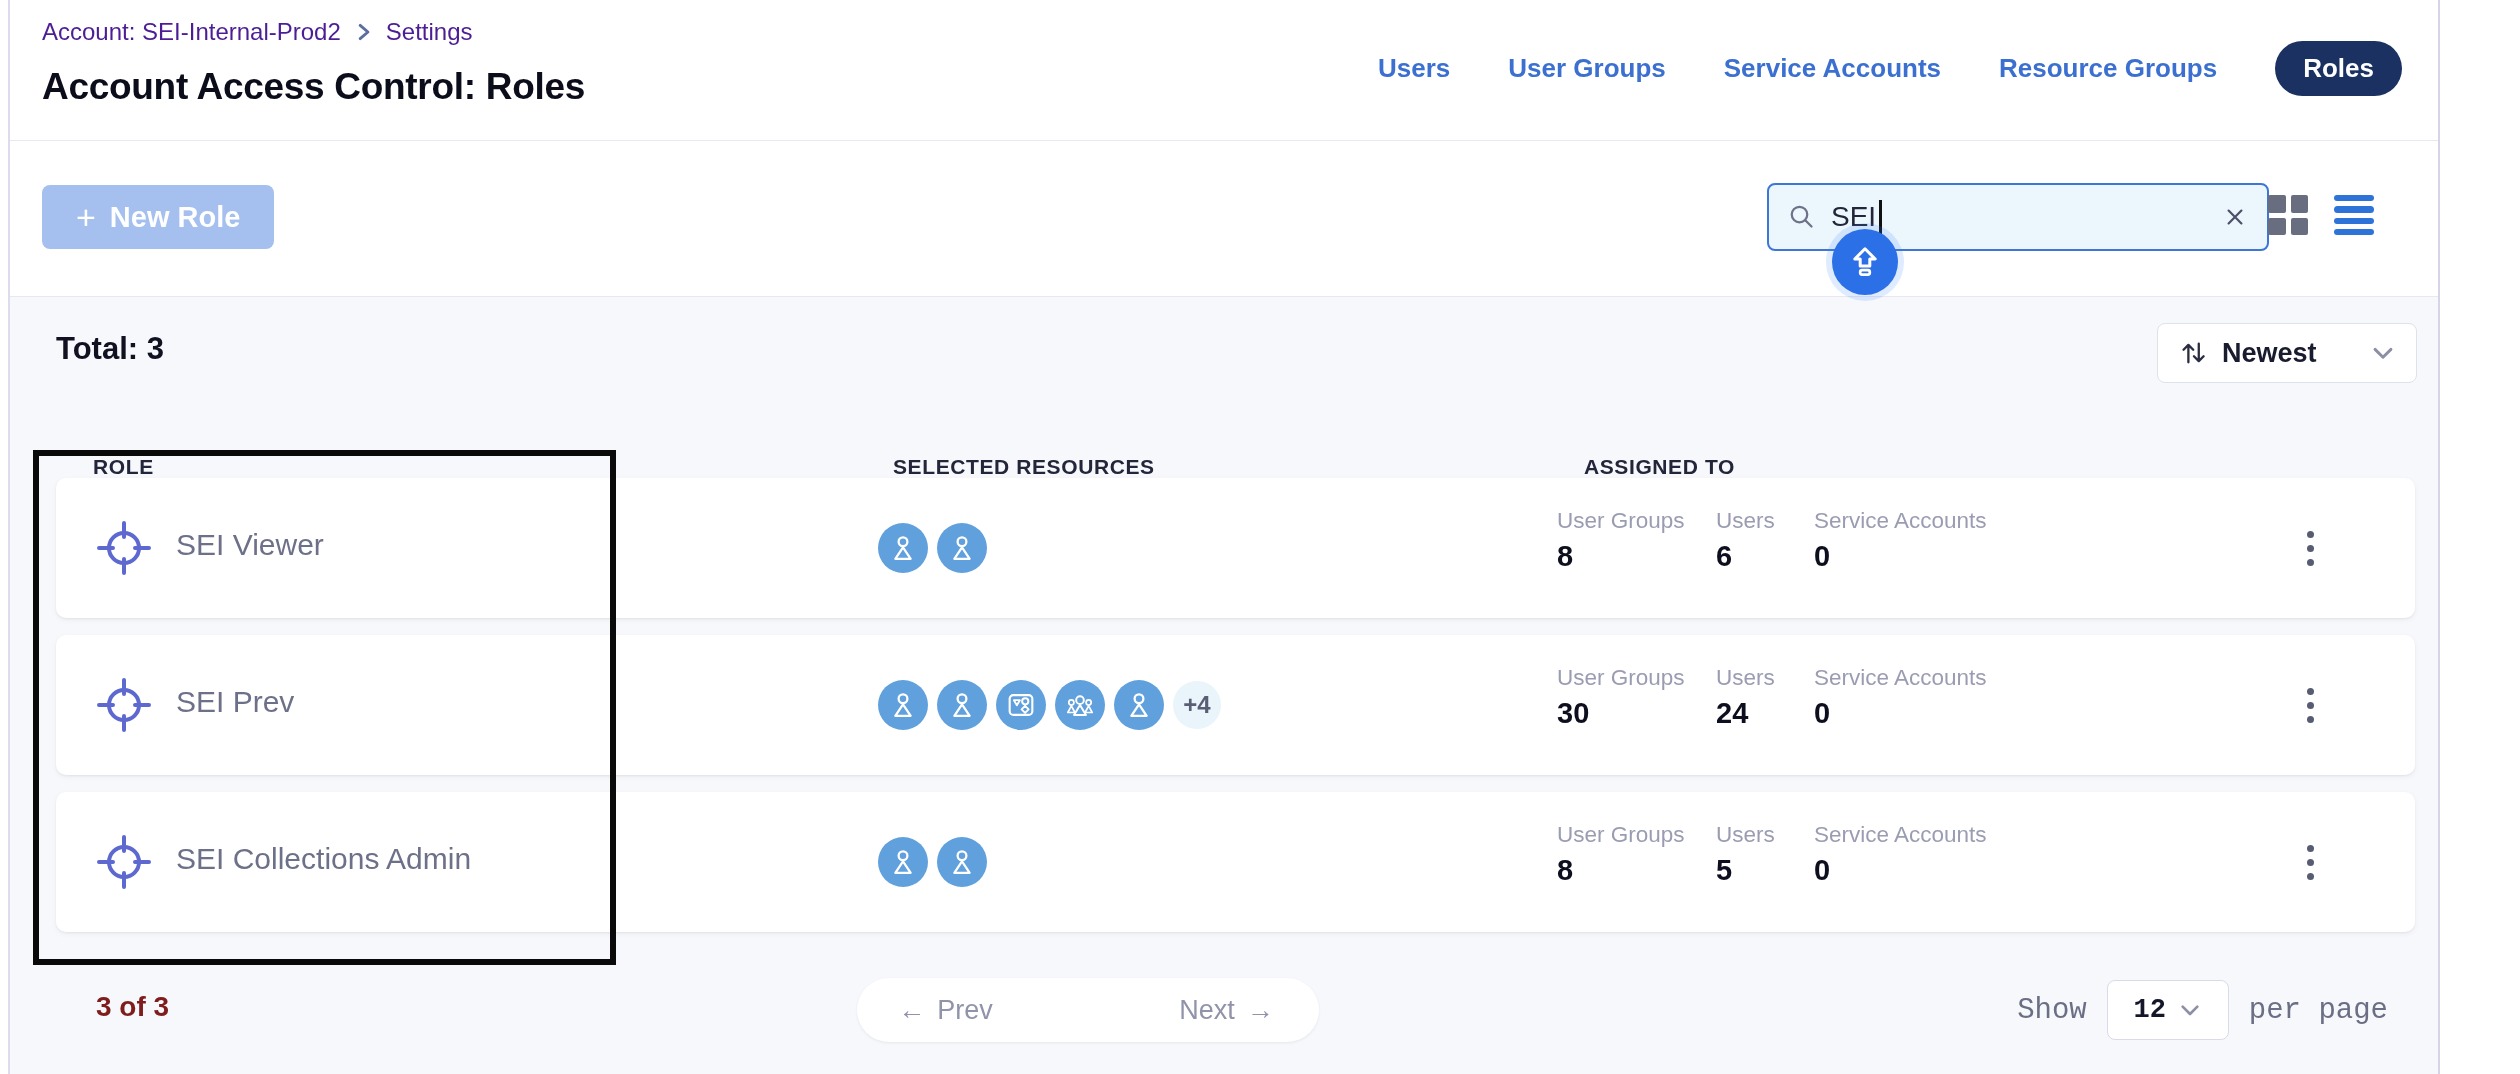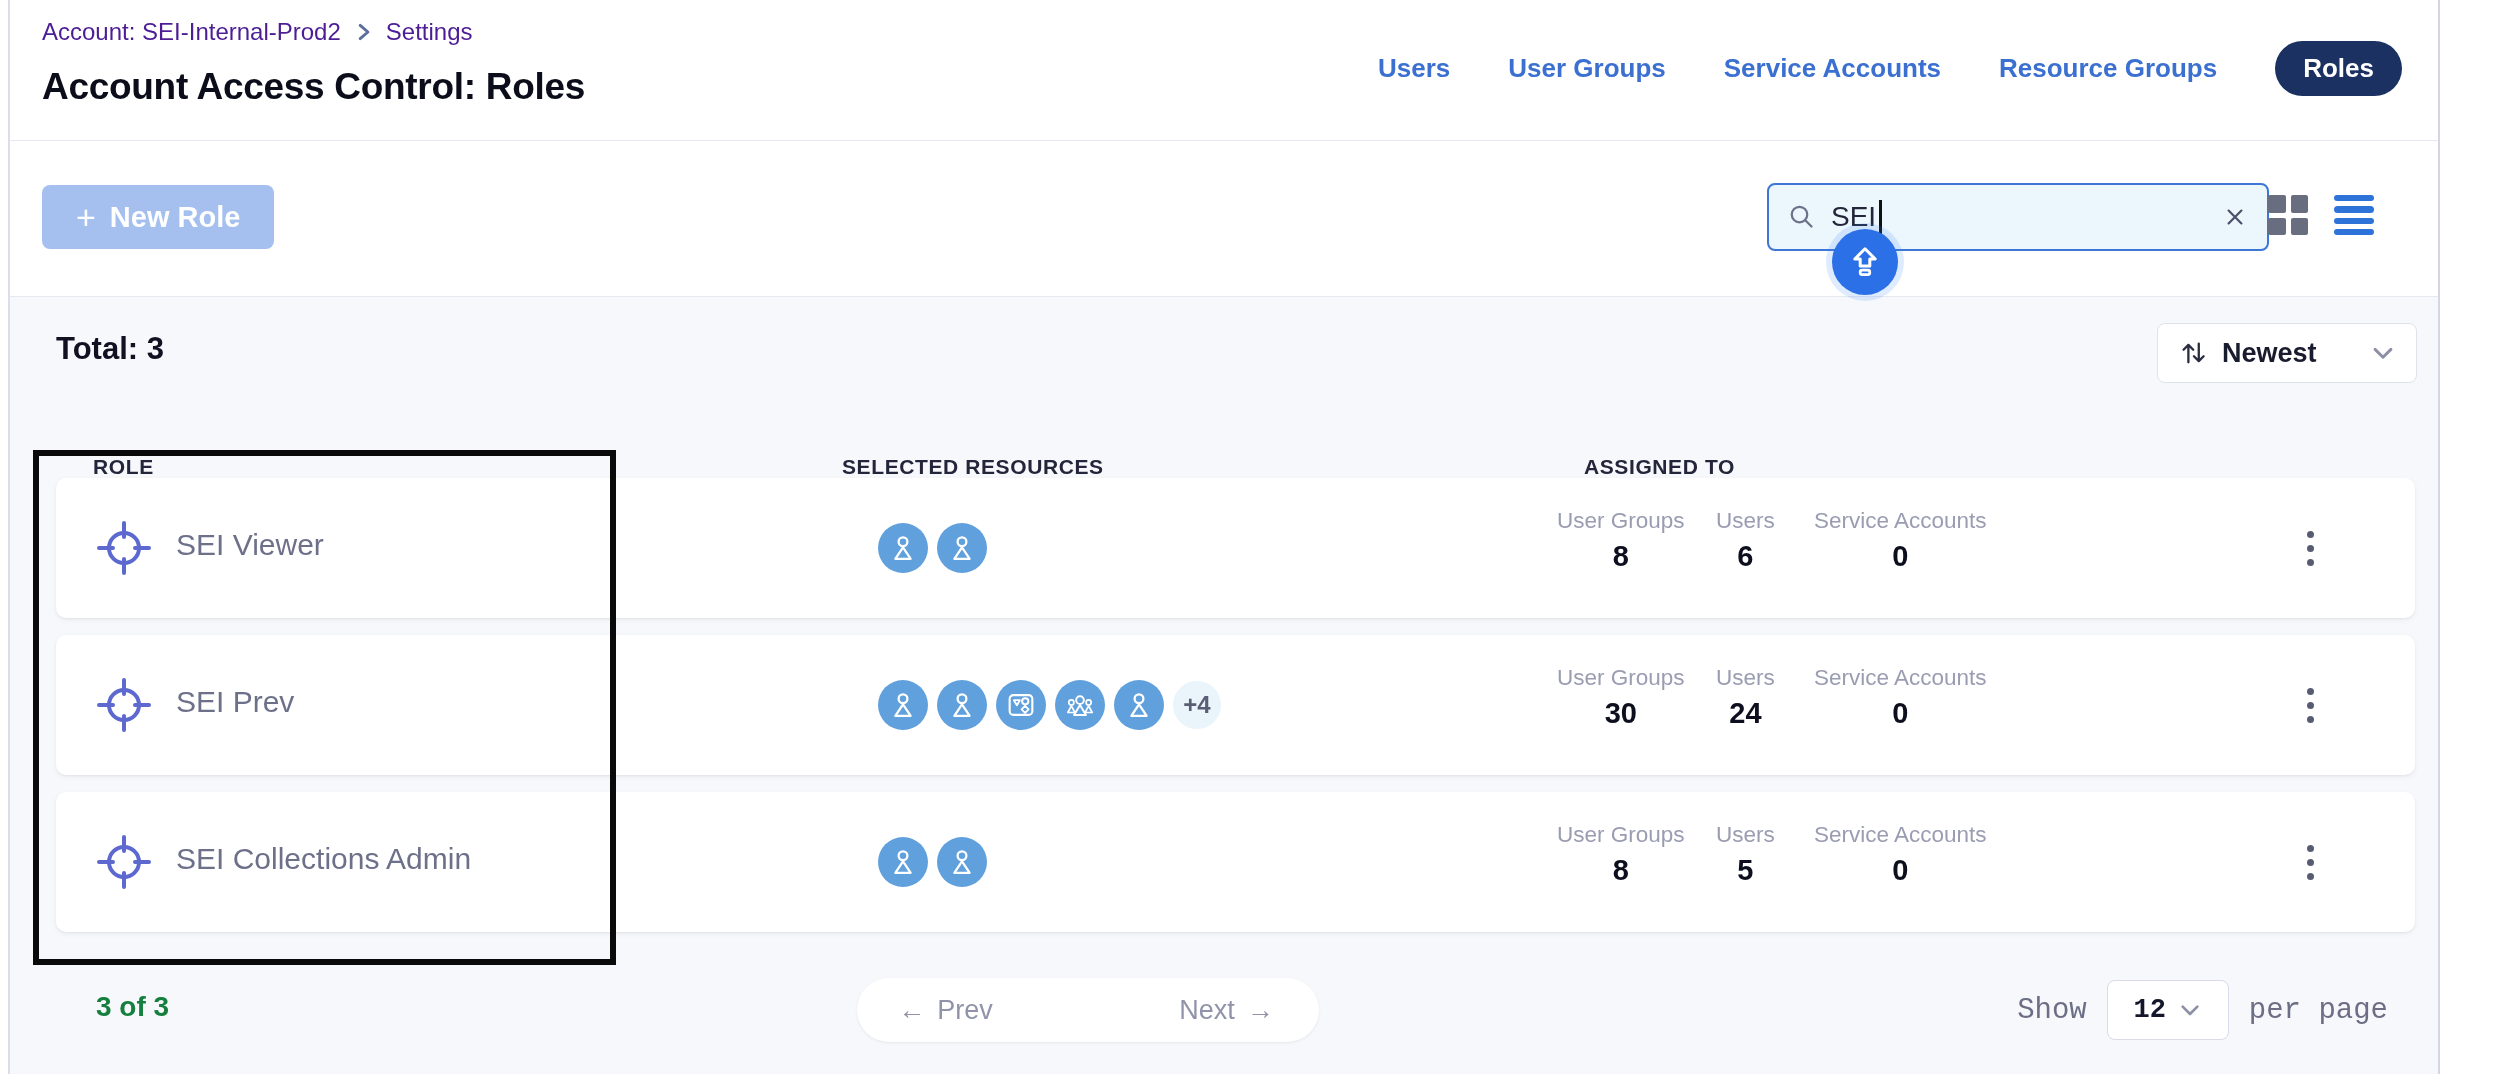--- a/index.html
+++ b/index.html
@@ -51,23 +51,23 @@
   .content { position:absolute; left:0; top:297px; right:0; bottom:0; background:#f7f8fb; }
   .total { position:absolute; left:46px; top:34px; font-size:31px; font-weight:700; color:#101221; }
   .sort { position:absolute; right:21px; top:26px; width:260px; height:60px; background:#fff;
           border:1px solid #dfe1eb; border-radius:8px; display:flex; align-items:center;
           padding:0 20px; gap:14px; cursor:pointer; }
   .sort .sort-label { font-size:27px; font-weight:600; color:#191b2e; }
   .sort .chev { margin-left:auto; display:flex; }
 
   .col-head { position:absolute; top:122px; font-size:21px; font-weight:700; color:#23253a;
               letter-spacing:.6px;margin-top:36px; }
-  .ch-role { left:83px; } .ch-res { left:832px; } .ch-asg { left:1574px; }
-
-  .rows { position:absolute; left:46px; top:181px; width:2359px;text-align:center; }
+  .ch-role { left:83px; } .ch-res { left:883px; } .ch-asg { left:1574px; }
+
+  .rows { position:absolute; left:46px; top:181px; width:2359px; }
   .row { position:relative; height:140px; margin-bottom:17px; background:#fff; border-radius:10px;
          box-shadow:0 1px 2px rgba(40,41,61,.05), 0 2px 5px rgba(96,97,112,.08); cursor:pointer; }
   .role-icon { position:absolute; left:36px; top:38px; width:64px; height:64px; }
   .role-name { position:absolute; left:120px; top:50px; font-size:30px; color:#6d7089; }
   .res-icons { position:absolute; left:822px; top:45px; display:flex; align-items:center; gap:9px; }
   .res-circle { width:50px; height:50px; border-radius:50%; background:#60a0dc;
                 display:flex; align-items:center; justify-content:center; }
   .res-more { width:48px; height:48px; border-radius:50%; background:#e9f4fb; color:#5a5e75;
               font-size:24px; font-weight:700; display:flex; align-items:center; justify-content:center;
               cursor:pointer; }
@@ -77,21 +77,21 @@
   .assigned-col .val { font-size:29px; font-weight:700; color:#0d0f1e; }
   .kebab { position:absolute; left:2234px; top:42px; width:40px; height:56px; background:none; border:none;
            display:flex; flex-direction:column; align-items:center; justify-content:center; gap:7px;
            cursor:pointer; }
   .kebab i { width:7px; height:7px; border-radius:50%; background:#575c73; }
 
   .annotation-rect { position:absolute; left:23px; top:153px; width:583px; height:515px;
                      border:6px solid #0a0a0a; pointer-events:none; z-index:6; }
 
   
-  .count { position:absolute; left:86px; top:694px; font-size:28px; font-weight:700; color:#15803d; }
+  .count { position:absolute; left:86px; top:694px; font-size:28px; font-weight:700; color:#7f1d1d; }
   .pagination { position:absolute; left:847px; top:681px; width:462px; height:64px; background:#fff;
                 border-radius:32px; overflow:hidden; display:flex; align-items:stretch;
                 box-shadow:0 1px 3px rgba(40,41,61,.08); }
   .pagination button { border:none; background:none; font-family:inherit; font-size:27px;
                        color:#9093a9; display:flex; align-items:center; justify-content:center;
                        gap:12px; cursor:pointer; }
   .pg-prev { width:177px; } .pg-next { width:185px; }
   .pg-page { width:100px; background:#2e86df; color:#fff !important; font-weight:700; }
   .page-size { position:absolute; right:50px; top:681px; height:64px; display:flex;
                align-items:center; gap:20px;font-family:Liberation Mono, monospace; }

